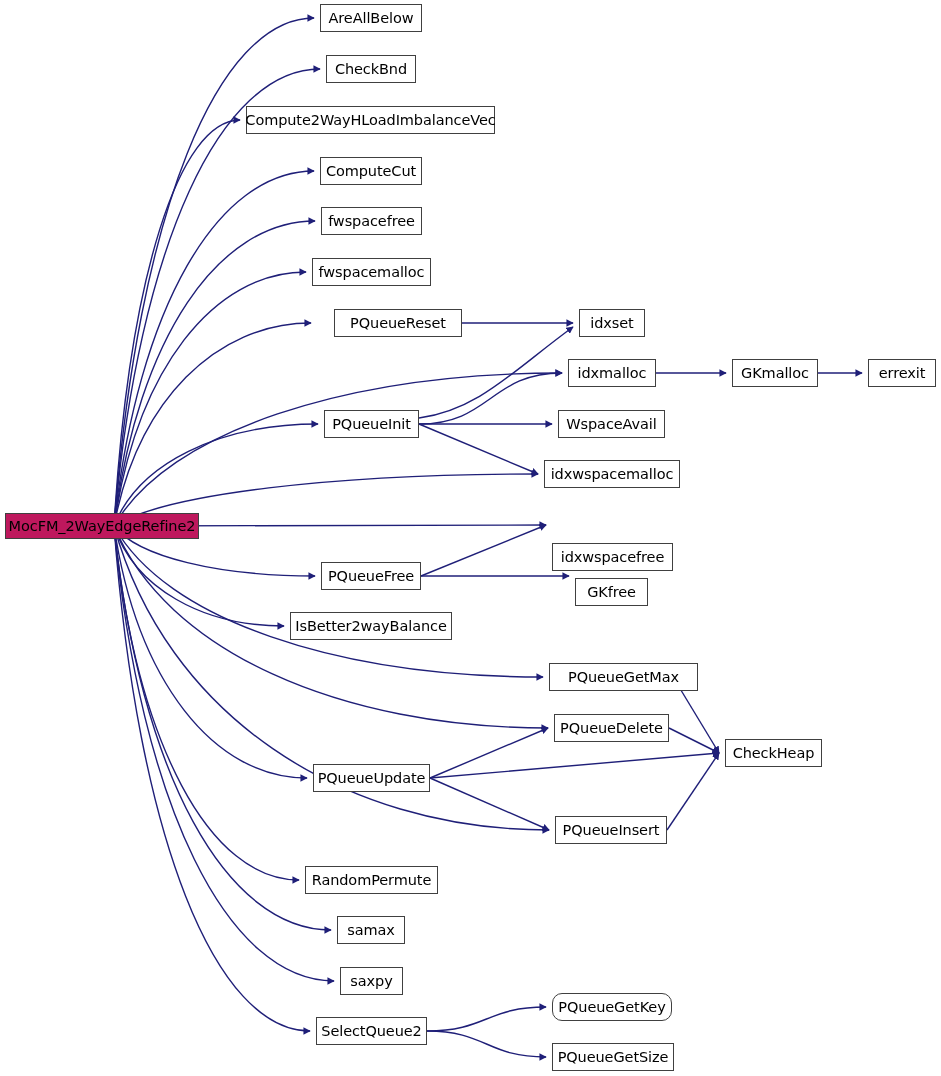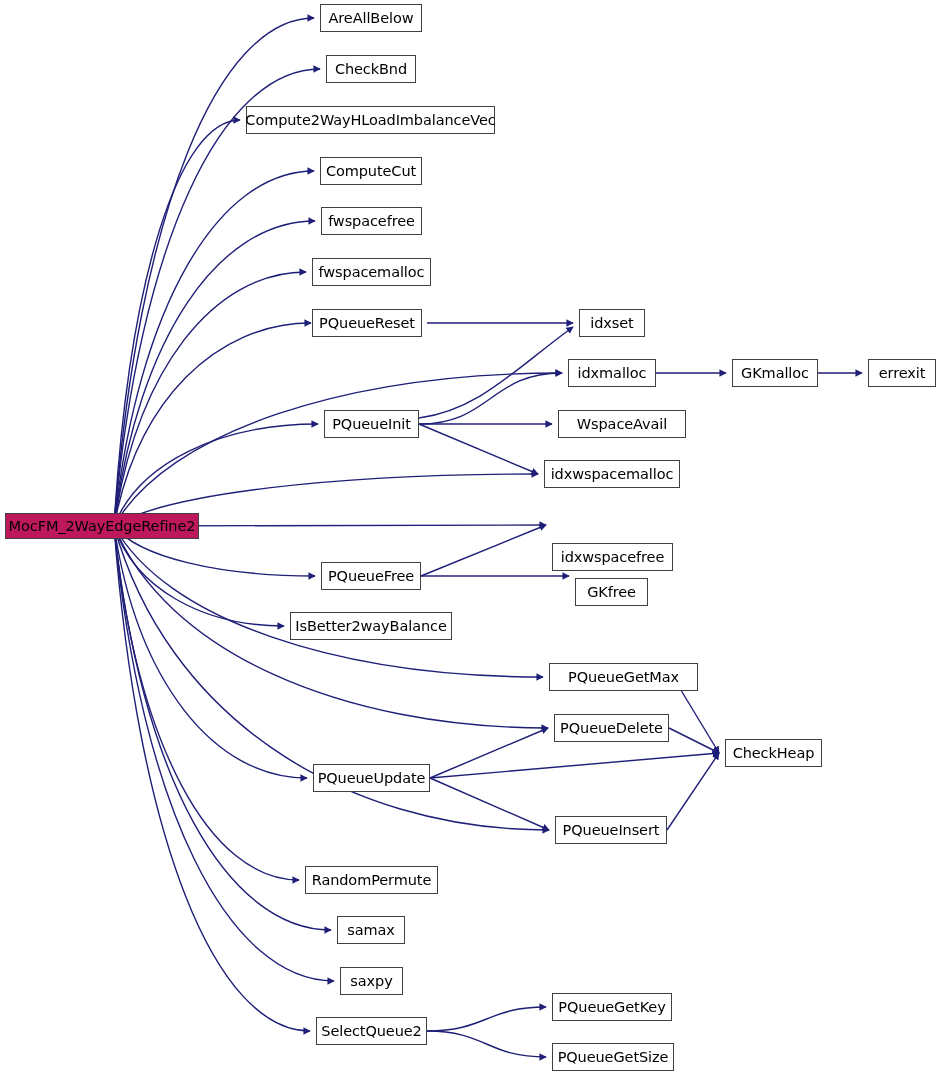--- a/index.html
+++ b/index.html
@@ -112,21 +112,21 @@
       </div>
       <div class="node" style="left: 320px; top: 157px; width: 102px; height: 28px;">
         <span class="node-label">ComputeCut</span>
       </div>
       <div class="node" style="left: 321px; top: 207px; width: 101px; height: 28px;">
         <span class="node-label">fwspacefree</span>
       </div>
       <div class="node" style="left: 312px; top: 258px; width: 119px; height: 28px;">
         <span class="node-label">fwspacemalloc</span>
       </div>
-      <div class="node" style="left: 312px; top: 309px; width: 110px; height: 28px;">
+      <div class="node" style="left: 334px; top: 309px; width: 128px; height: 28px;">
         <span class="node-label">PQueueReset</span>
       </div>
       <div class="node" style="left: 324px; top: 410px; width: 95px; height: 28px;">
         <span class="node-label">PQueueInit</span>
       </div>
       <div class="node" style="left: 321px; top: 562px; width: 100px; height: 28px;">
         <span class="node-label">PQueueFree</span>
       </div>
       <div class="node" style="left: 290px; top: 612px; width: 162px; height: 28px;">
         <span class="node-label">IsBetter2wayBalance</span>
@@ -145,42 +145,42 @@
       </div>
       <div class="node" style="left: 316px; top: 1017px; width: 111px; height: 28px;">
         <span class="node-label">SelectQueue2</span>
       </div>
       <div class="node" style="left: 579px; top: 309px; width: 66px; height: 28px;">
         <span class="node-label">idxset</span>
       </div>
       <div class="node" style="left: 568px; top: 359px; width: 88px; height: 28px;">
         <span class="node-label">idxmalloc</span>
       </div>
-      <div class="node" style="left: 558px; top: 410px; width: 128px; height: 28px;">
+      <div class="node" style="left: 558px; top: 410px; width: 107px; height: 28px;">
         <span class="node-label">WspaceAvail</span>
       </div>
       <div class="node" style="left: 544px; top: 460px; width: 136px; height: 28px;">
         <span class="node-label">idxwspacemalloc</span>
       </div>
       <div class="node" style="left: 552px; top: 511px; width: 121px; height: 28px; margin-top: 32px;">
         <span class="node-label">idxwspacefree</span>
       </div>
       <div class="node" style="left: 575px; top: 562px; width: 73px; height: 28px; margin-top: 16px;">
         <span class="node-label">GKfree</span>
       </div>
       <div class="node" style="left: 549px; top: 663px; width: 149px; height: 28px;">
         <span class="node-label">PQueueGetMax</span>
       </div>
       <div class="node" style="left: 554px; top: 714px; width: 115px; height: 28px;">
         <span class="node-label">PQueueDelete</span>
       </div>
       <div class="node" style="left: 555px; top: 816px; width: 112px; height: 28px;">
         <span class="node-label">PQueueInsert</span>
       </div>
-      <div class="node" style="left: 552px; top: 993px; width: 120px; height: 28px;">
+      <div class="node" style="left: 552px; top: 993px; width: 120px; height: 28px; border-radius: 10px;">
         <span class="node-label">PQueueGetKey</span>
       </div>
       <div class="node" style="left: 552px; top: 1043px; width: 122px; height: 28px;">
         <span class="node-label">PQueueGetSize</span>
       </div>
       <div class="node" style="left: 725px; top: 739px; width: 97px; height: 28px;">
         <span class="node-label">CheckHeap</span>
       </div>
       <div class="node" style="left: 732px; top: 359px; width: 86px; height: 28px;">
         <span class="node-label">GKmalloc</span>

